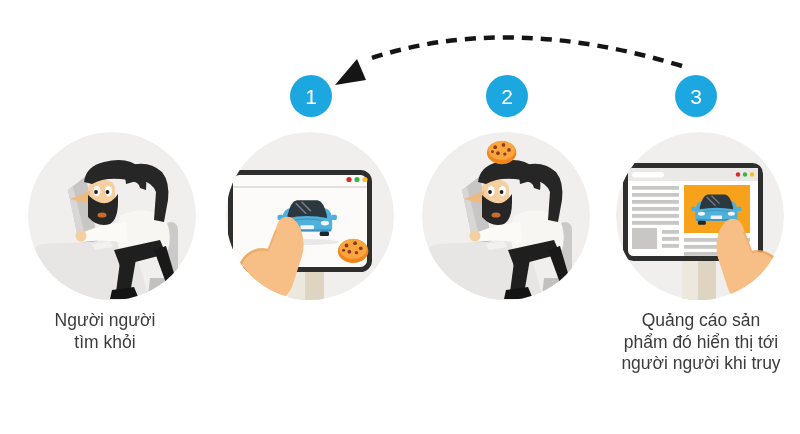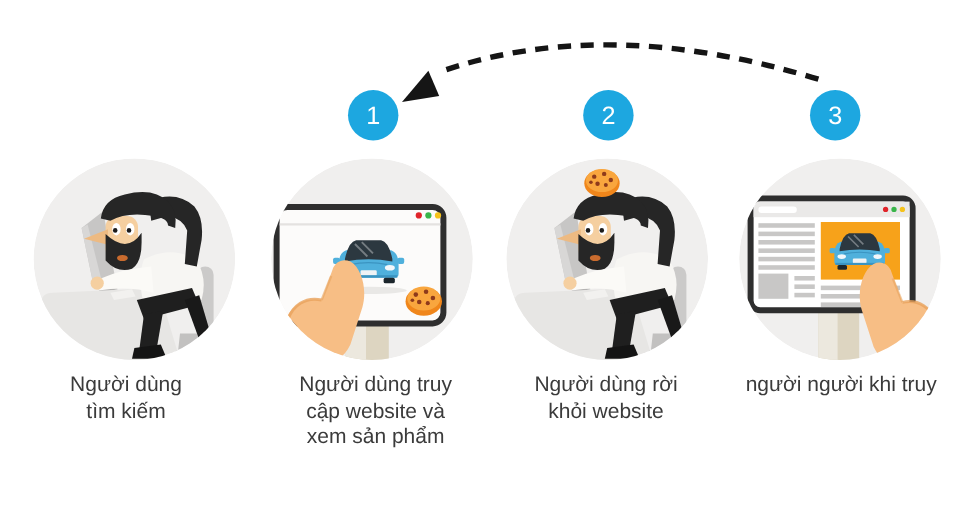--- a/index.html
+++ b/index.html
@@ -215,29 +215,22 @@
 
   <figure class="figure" style="left:616px">
     <svg viewBox="0 0 168 168">
       <g clip-path="url(#circleClip)">
           <use href="#scene-ad"></use>
         </g>
     </svg>
   </figure>
 
   <div class="caption" style="left:10px;width:190px">
-    <div class="cap-line">Người dùng</div>
-    <div class="cap-line">tìm kiếm</div>
-  </div>
-  <div class="caption" style="left:218px;width:190px">
-    <div class="cap-line">Người dùng truy</div>
-    <div class="cap-line">cập website và</div>
-    <div class="cap-line">xem sản phẩm</div>
-  </div>
-  <div class="caption" style="left:410px;width:190px">
-    <div class="cap-line">Người dùng rời</div>
-    <div class="cap-line">khỏi website</div>
+    <div class="cap-line">Người người</div>
+    <div class="cap-line">tìm khỏi</div>
   </div>
   <div class="caption" style="left:601px;width:200px">
+    <div class="cap-line">Quảng cáo sản</div>
+    <div class="cap-line">phẩm đó hiển thị tới</div>
     <div class="cap-line">người người khi truy</div>
   </div>
 
 </div>
 
 </body></html>

